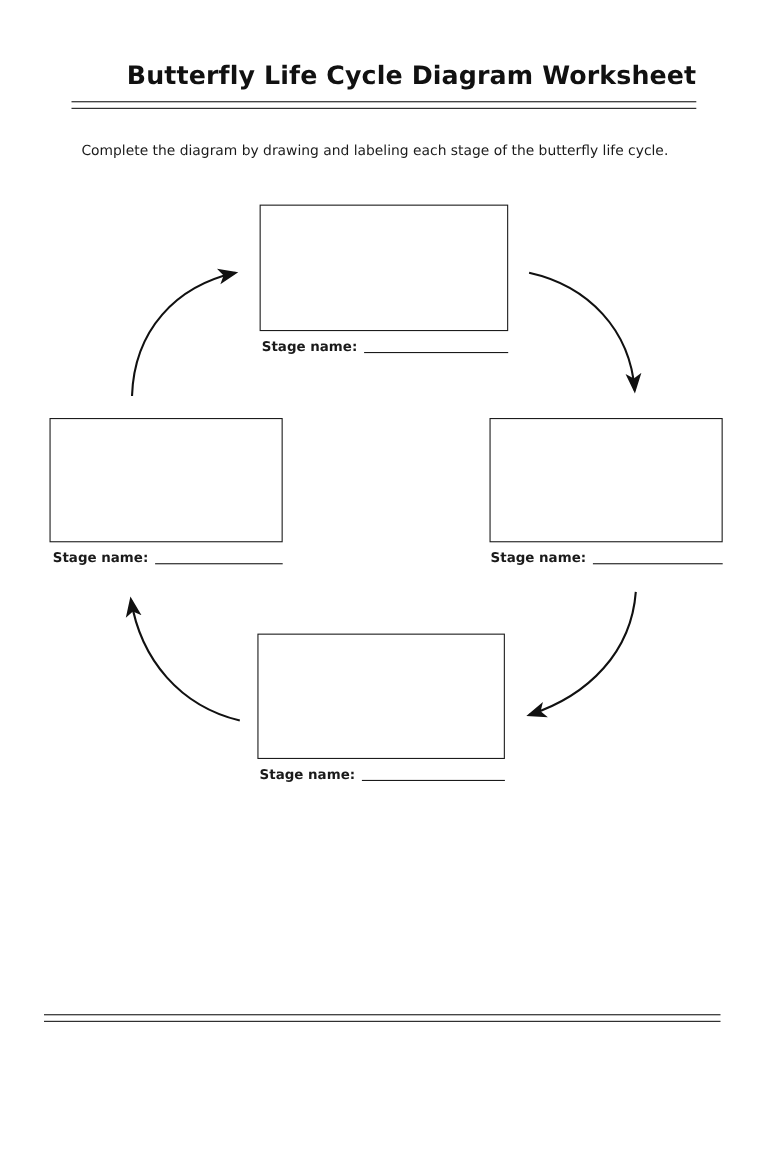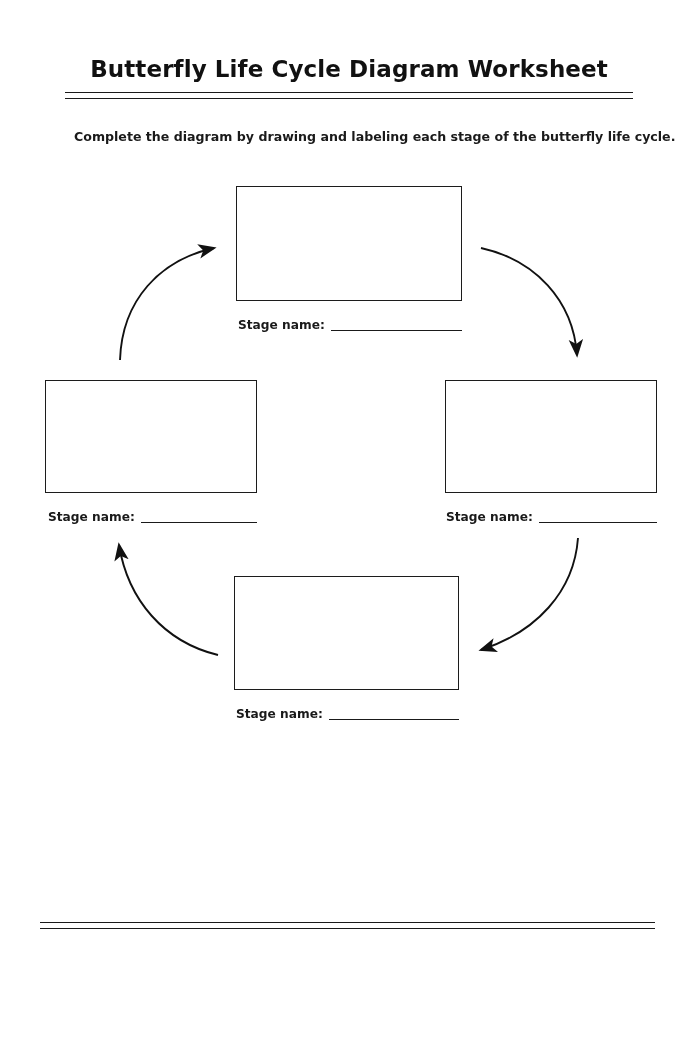--- a/index.html
+++ b/index.html
@@ -23,21 +23,21 @@
     width: 700px;
     height: 1050px;
   }
 
   
   .worksheet-title {
     position: absolute;
     left: 65px;
     top: 56px;
     width: 568px;
-    text-align: center;
+    text-align: right;
     font-size: 23px;
     font-weight: bold;
     letter-spacing: 0.1px;
     color: #111111;
     white-space: nowrap;
   }
 
   .rule-double {
     position: absolute;
     height: 5px;
@@ -53,21 +53,21 @@
     left: 40px;
     top: 922px;
     width: 615px;
   }
 
   .instruction {
     position: absolute;
     left: 74px;
     top: 129px;
     font-size: 12.6px;
-    font-weight: bold;
+    font-weight: normal;
     color: #1a1a1a;
     white-space: nowrap;
   }
 
   .footer-question {
     position: absolute;
     left: 52px;
     top: 949px;
     font-size: 12.6px;
     font-weight: bold;
@@ -94,21 +94,21 @@
 
   .stage {
     position: absolute;
   }
   .stage-box {
     box-sizing: border-box;
     border: 1.7px solid #1c1c1c;
     background: #ffffff;
   }
   .stage-label {
-    margin-top: 18px;
+    margin-top: 8px;
     font-size: 12.2px;
     font-weight: bold;
     color: #1a1a1a;
     white-space: nowrap;
     display: flex;
     align-items: flex-start;
   }
   .stage-label .label-text {
     line-height: 1;
   }

